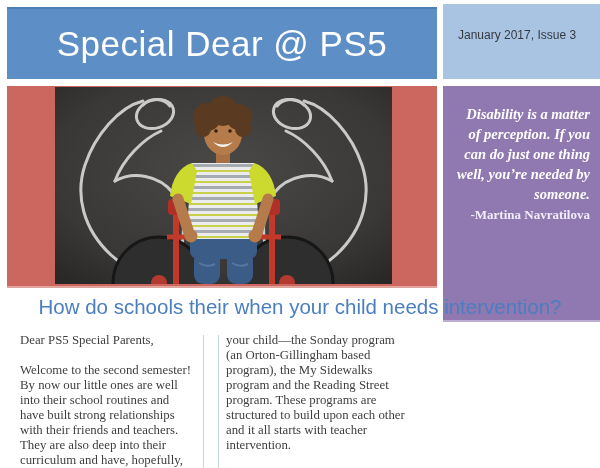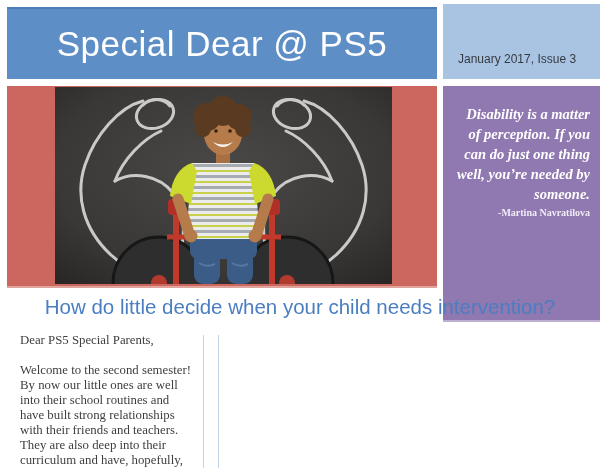--- a/index.html
+++ b/index.html
@@ -10,41 +10,41 @@
   
   .title-box{
     position:absolute;left:7px;top:7px;width:430px;height:72px;
     background:#5e8ec6;border-top:2px solid #4d7fb7;box-sizing:border-box;
     display:flex;align-items:center;justify-content:center;
   }
   .title-text{color:#ffffff;font-size:35px;letter-spacing:.5px;white-space:nowrap;}
   .issue-box{
     position:absolute;left:443px;top:4px;width:157px;height:75px;
     background:#a9c4e2;box-sizing:border-box;
-    display:flex;align-items:flex-end;padding:0 4px 13px 15px;
+    display:flex;align-items:center;padding:0 4px 13px 15px;
   }
   .issue-text{color:#353a41;font-size:12px;}
   
   .photo-band{
     position:absolute;left:7px;top:86px;width:430px;height:202px;
     background:#cb675f;border-bottom:2px solid #e0a49d;box-sizing:border-box;
   }
   .hero-photo{position:absolute;left:48px;top:1px;width:337px;height:197px;display:block;}
   .quote-box{
     position:absolute;left:443px;top:86px;width:157px;height:236px;
     background:#9078b0;border-bottom:2px solid #bcadd1;box-sizing:border-box;
     padding:18px 10px 0 12px;
   }
   .quote-text{
     color:#ffffff;font-family:"Liberation Serif",serif;font-style:italic;
     font-weight:600;font-size:14.5px;line-height:1.38;text-align:right;margin:0;
   }
   .quote-attr{
     color:#f1edf8;font-family:"Liberation Serif",serif;font-weight:700;
-    font-size:10px;text-align:right;margin-top:3px;
+    font-size:13px;text-align:right;margin-top:3px;
   }
   
   .headline{
     position:absolute;left:0;top:295px;width:600px;text-align:center;
     color:#4a7ec1;font-size:20.5px;font-weight:400;
   }
   
   .columns{position:absolute;left:20px;top:333px;width:564px;height:135px;display:flex;}
   .col{
     font-family:"Liberation Serif",serif;font-size:12.8px;line-height:15px;
@@ -138,22 +138,25 @@
       </g>
     </g>
   </svg>
 </div>
 
 <div class="quote-box">
   <p class="quote-text">Disability is a matter of perception. If you can do just one thing well, you’re needed by someone.</p>
   <div class="quote-attr">-Martina Navratilova</div>
 </div>
 
-<div class="headline">How do little decide when your child needs intervention?</div>
+<div class="headline">How do schools their when your child needs intervention?</div>
 
 <div class="columns">
   <div class="col col-1">
     <p>Dear PS5 Special Parents,</p>
     <p>Welcome to the second semester! By now our little ones are well into their school routines and have built strong relationships with their friends and teachers. They are also deep into their curriculum and have, hopefully,</p>
   </div>
   <div class="col-sep"></div>
   <div class="col-sep"></div>
+  <div class="col col-3">
+    <p>your child—the Sonday program (an Orton-Gillingham based program), the My Sidewalks program and the Reading Street program. These programs are structured to build upon each other and it all starts with teacher intervention.</p>
+  </div>
 </div>
 
 </body></html>

